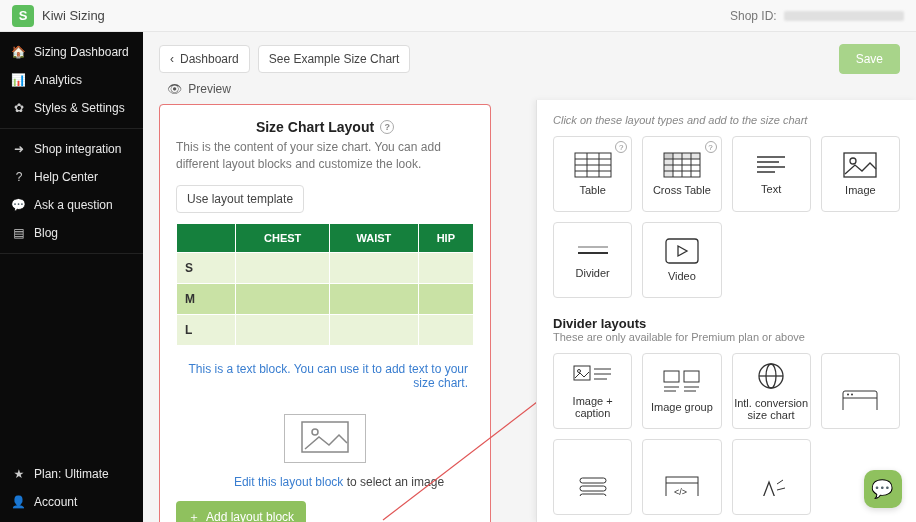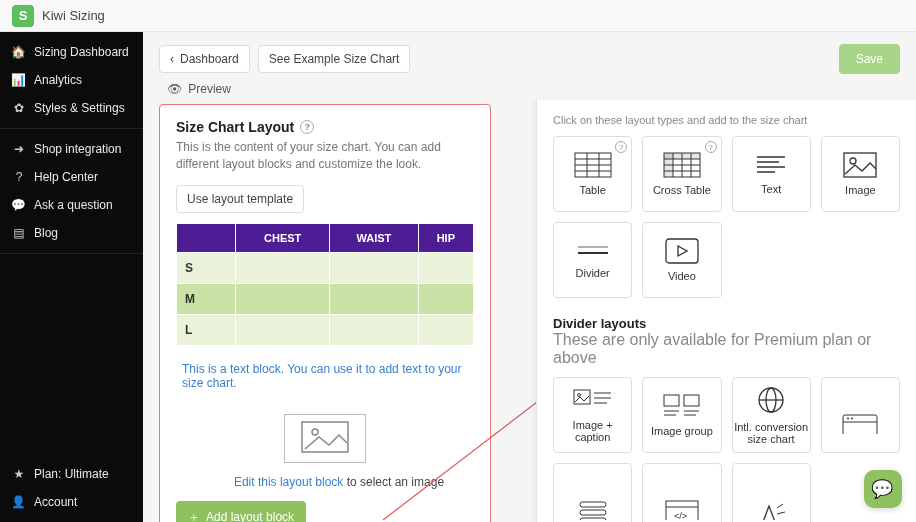--- a/index.html
+++ b/index.html
@@ -14,60 +14,64 @@
 .sidebar .group { padding: 6px 0; border-bottom: 1px solid #222; }
 .sidebar .item { display: flex; align-items: center; gap: 8px; padding: 7px 12px; cursor: pointer; }
 .sidebar .icon { width: 14px; height: 14px; display:flex; align-items:center; justify-content:center; font-size:12px; color:#ccc; }
 .sidebar .spacer { flex: 1; }
 .main { flex: 1; position: relative; overflow: hidden; background:#f5f5f5; }
 .toolbar { display: flex; gap: 8px; padding: 12px 16px 8px; align-items: center; }
 .btn { background:#fff; border:1px solid #ddd; border-radius:4px; padding:6px 10px; font-size:12px; cursor:pointer; color:#444; display:flex; align-items:center; gap:6px; }
 .btn.save { margin-left:auto; background:#a8d48a; color:#fff; border-color:#a8d48a; padding:7px 16px; }
 .preview-row { padding: 0 16px 8px 24px; display:flex; align-items:center; gap:6px; color:#555; font-size:12px; }
 .layout-card { margin: 0 16px 12px; background:#fff; border:1px solid #e5e5e5; border-radius:4px; padding: 14px 16px 16px; width: 332px; position: relative; outline: 1px solid #e87777; outline-offset:-1px;}
-.layout-card h3 { font-size:14px; font-weight:600; display:flex; align-items:center; gap:6px; margin-bottom:4px; color:#222;}
+.layout-card h3 { font-size:14px; font-weight:600; display:flex; align-items:center; gap:6px; margin-bottom:4px; color:#222;justify-content:center;}
 .help-q { width:14px; height:14px; border:1px solid #aaa; color:#888; border-radius:50%; font-size:9px; display:flex; align-items:center; justify-content:center; }
 .layout-card .desc { color:#777; font-size:12px; line-height:1.4; margin-bottom:12px;}
 .size-table { width:100%; border-collapse:collapse; margin-top:10px;}
-.size-table th { background:#4c1d95; color:#fff; font-size:11px; font-weight:600; padding:8px 4px; text-align:center; border:1px solid #fff; }
+.size-table th { background:#15803d; color:#fff; font-size:11px; font-weight:600; padding:8px 4px; text-align:center; border:1px solid #fff; }
 .size-table th:first-child { width:20%; }
 .size-table td { padding:8px; border:1px solid #fff; font-size:12px; font-weight:600; color:#333;}
 .size-table tr.odd td { background:#eaf3d9; }
 .size-table tr.even td { background:#c9e2a5; }
-.text-block { text-align:left; color:#3a7ed0; font-size:12px; padding:16px 6px;}
+.text-block { text-align:right; color:#3a7ed0; font-size:12px; padding:16px 6px;}
 .image-block { text-align:center; padding:8px 0 4px;}
 .img-placeholder { display:inline-block; border:1px solid #bbb; padding:6px 16px;}
 .img-ph-inner { width:48px; height:32px; }
 .edit-row { text-align:center; font-size:12px; color:#444; padding:8px 0 12px;}
 .edit-row a { color:#3a7ed0; text-decoration:none;margin-left:28px; }
 .add-block-btn { background:#8fc15e; color:#fff; border:none; border-radius:4px; padding:8px 12px; display:flex; align-items:center; gap:6px; font-size:12px; cursor:pointer; }
 .side-tabs { position:absolute; left: 154px; top: 215px; display:flex; flex-direction:column; gap:20px; transform: translateX(-100%);}
 .side-tab { background:#4a4a4a; color:#fff; font-size:10px; padding: 16px 4px; border-radius: 4px 0 0 4px; writing-mode: vertical-rl; transform: rotate(180deg); display:flex; align-items:center; gap:6px; cursor:pointer;}
 .panel { position:absolute; top: 68px; right: 0; bottom: 0; width: 380px; background:#fff; border-left:1px solid #e2e2e2; box-shadow: -2px 0 6px rgba(0,0,0,.06); padding: 14px 16px 10px; overflow:hidden; display:flex; flex-direction:column;}
 .panel h2 { font-size:15px; font-weight:700; color:#222; margin-bottom:2px;}
-.panel .sub { font-size:11px; color:#888; margin-bottom:10px;}
+.panel .sub { font-size:11px; color:#888; margin-bottom:10px;font-style:italic;}
 .block-grid { display:grid; grid-template-columns: repeat(4, 1fr); gap:10px; margin-bottom: 12px;}
 .block-tile { border:1px solid #ddd; border-radius:4px; height:76px; display:flex; flex-direction:column; align-items:center; justify-content:center; gap:6px; cursor:pointer; position:relative; }
 .block-tile .lbl { font-size:11px; color:#333; text-align:center; line-height:1.1;}
 .block-tile svg { color:#444; }
 .tile-q { position:absolute; top:4px; right:4px; width:12px; height:12px; border:1px solid #aaa; border-radius:50%; font-size:8px; display:flex; align-items:center; justify-content:center; color:#888;}
 .adv-head { font-size:13px; font-weight:700; color:#222; margin-top:6px;}
-.adv-sub { font-size:16px; color:#888; margin-bottom:10px;}
+.adv-sub { font-size:11px; color:#888; margin-bottom:10px;}
 .letter-hint { position:absolute; left:526px; top:120px; font-size:11px; color:#444; background:#fff;}
 .letter-s { position:absolute; left:526px; top:305px; font-size:11px; color:#444; background:#fff;}
 .arrow-svg { position:absolute; left: 200px; top: 130px; pointer-events:none;}
 .chat-bubble { position:absolute; right:14px; bottom:14px; width:38px; height:38px; background:#8fc15e; color:#fff; border-radius:10px; display:flex; align-items:center; justify-content:center; font-size:18px; cursor:pointer; box-shadow:0 2px 6px rgba(0,0,0,.15);}
 </style>
 </head>
 <body>
 
 <div class="topbar">
   <div class="brand">
     <div class="brand-logo">S</div>
     <span>Kiwi Sizing</span>
+  </div>
+  <div class="shop-id">
+    <span>Shop ID:</span>
+    <span class="shop-id-val"></span>
   </div>
 </div>
 
 <div class="shell">
   <div class="sidebar">
     <div class="group">
       <div class="item">
           <span class="icon">🏠</span>
           <span>Sizing Dashboard</span>
         </div>

